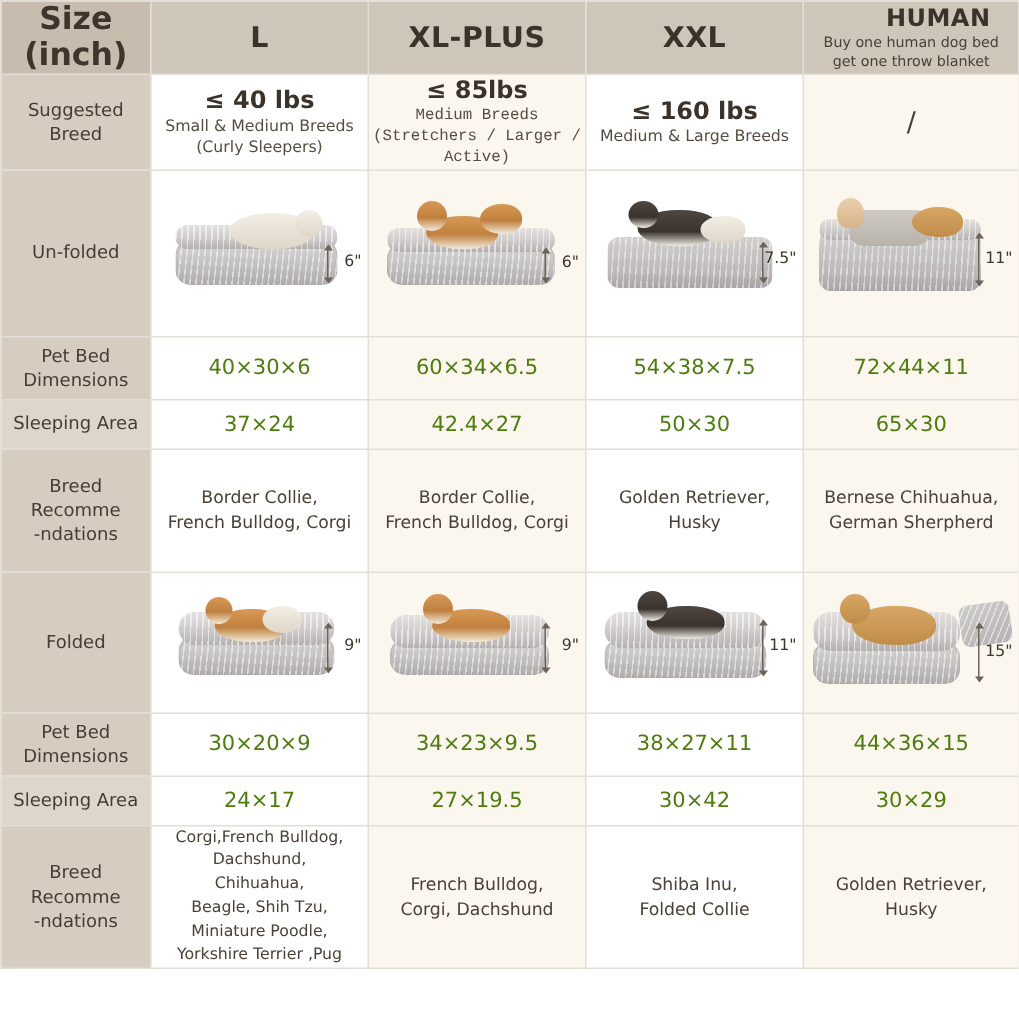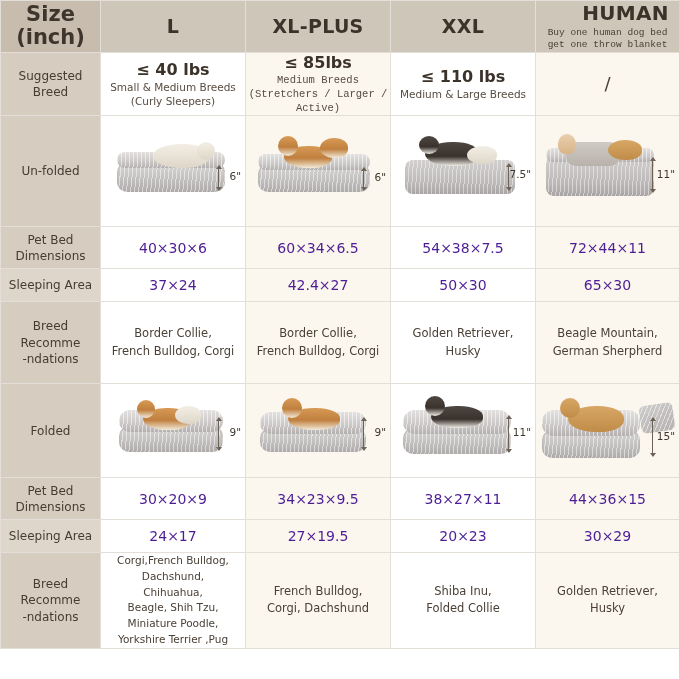--- a/index.html
+++ b/index.html
@@ -63,21 +63,21 @@
     font-weight: bold;
     line-height: 1.12;
     color: #3e352c;
   }
   .col-title {
     font-size: 19px;
     font-weight: bold;
     letter-spacing: .3px;
     color: #3b322a;
   }
-  .col-title.human { font-size: 20px; margin-left: 36px; }
+  .col-title.human { font-size: 16px; margin-left: 36px; }
   .col-note {
     display: block;
     font-size: 9.5px;
     font-weight: normal;
     line-height: 1.3;
     margin-top: 2px;
     color: #4a4036;
   }
   .weight-main {
     font-size: 16px;
@@ -91,21 +91,21 @@
     display: block;
     line-height: 1.35;
     color: #574c41;
   }
   .weight-slash {
     font-size: 18px;
     color: #4a4036;
   }
   .dim {
     font-size: 14px;
-    color: #4c1d95;
+    color: #4d7c0f;
   }
   .breed {
     font-size: 11.5px;
     line-height: 1.5;
     color: #4a4036;
     padding: 4px 3px;
   }
   .breed.small {
     font-size: 10.5px;
     line-height: 1.5;
@@ -223,40 +223,40 @@
       <span class="col-title">L</span>
     </th>
     <th class="hdr-col">
       <span class="col-title">XL-PLUS</span>
     </th>
     <th class="hdr-col">
       <span class="col-title">XXL</span>
     </th>
     <th class="hdr-col">
       <span class="col-title human">HUMAN</span>
-      <span class="col-note" style="white-space:pre-line;font-family:Liberation Mono, monospace;">Buy one human dog bed
+      <span class="col-note" style="white-space:pre-line;">Buy one human dog bed
 get one throw blanket</span>
     </th>
   </tr>
 
   <tr style="height:51px;">
     <td class="rowlabel" style="white-space:pre-line;">Suggested
 Breed</td>
     <td class="cell-white">
       <span class="weight-main">≤ 40 lbs</span>
       <span class="weight-sub" style="white-space:pre-line;">Small &amp; Medium Breeds
 (Curly Sleepers)</span>
     </td>
     <td class="cell-cream">
       <span class="weight-main">≤ 85lbs</span>
       <span class="weight-sub" style="white-space:pre-line;font-family:Liberation Mono, monospace;">Medium Breeds
 (Stretchers / Larger / Active)</span>
     </td>
     <td class="cell-white">
-      <span class="weight-main">≤ 110 lbs</span>
+      <span class="weight-main">≤ 160 lbs</span>
       <span class="weight-sub" style="white-space:pre-line;">Medium &amp; Large Breeds</span>
     </td>
     <td class="cell-cream">
       <span class="weight-slash">/</span>
     </td>
   </tr>
 
   <tr style="height:111px;">
     <td class="rowlabel" style="white-space:pre-line;">Un-folded</td>
 
@@ -327,21 +327,21 @@
   <tr style="height:82px;">
     <td class="rowlabel" style="white-space:pre-line;">Breed
 Recomme
 -ndations</td>
     <td class="cell-white breed" style="white-space:pre-line;">Border Collie,
 French Bulldog, Corgi</td>
     <td class="cell-cream breed" style="white-space:pre-line;">Border Collie,
 French Bulldog, Corgi</td>
     <td class="cell-white breed" style="white-space:pre-line;">Golden Retriever,
 Husky</td>
-    <td class="cell-cream breed" style="white-space:pre-line;">Beagle  Mountain,
+    <td class="cell-cream breed" style="white-space:pre-line;">Bernese  Chihuahua,
 German Sherpherd</td>
   </tr>
 
   <tr style="height:94px;">
     <td class="rowlabel">Folded</td>
 
     <td class="cell-white">
       <div class="photo">
         <div class="bed" style="left:18px; top:42px; width:104px; height:26px;"></div>
         <div class="bolster" style="left:18px; top:26px; width:104px; height:22px;"></div>
@@ -394,21 +394,21 @@
     <td class="cell-white dim">30×20×9</td>
     <td class="cell-cream dim">34×23×9.5</td>
     <td class="cell-white dim">38×27×11</td>
     <td class="cell-cream dim">44×36×15</td>
   </tr>
 
   <tr style="height:33px;">
     <td class="rowlabel-lite">Sleeping Area</td>
     <td class="cell-white dim">24×17</td>
     <td class="cell-cream dim">27×19.5</td>
-    <td class="cell-white dim">20×23</td>
+    <td class="cell-white dim">30×42</td>
     <td class="cell-cream dim">30×29</td>
   </tr>
 
   <tr style="height:92px;">
     <td class="rowlabel" style="white-space:pre-line;">Breed
 Recomme
 -ndations</td>
     <td class="cell-white breed small" style="white-space:pre-line;">Corgi,French Bulldog,
 Dachshund,
 Chihuahua,

